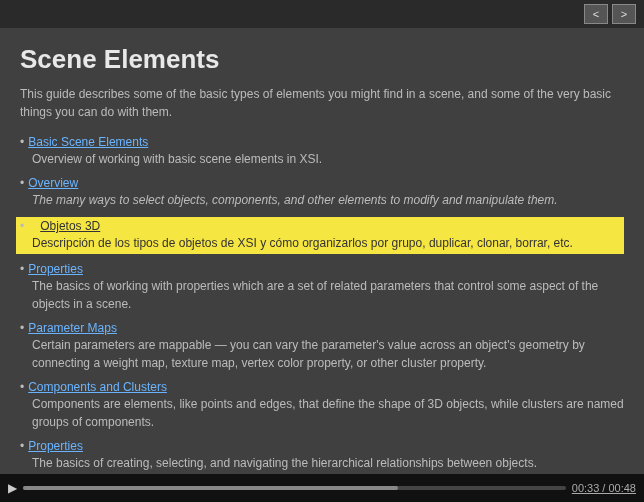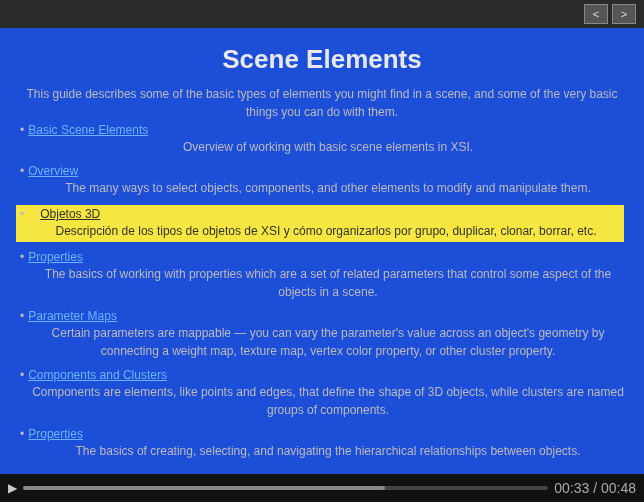--- a/index.html
+++ b/index.html
@@ -32,39 +32,38 @@
       height: 20px;
       cursor: pointer;
       font-size: 11px;
       display: flex;
       align-items: center;
       justify-content: center;
     }
 
     .content-area {
       flex: 1;
-      background: #1d4ed8;
+      background: #404040;
       padding: 16px 20px 10px 20px;
       overflow-y: auto;
       color: #ccc;
-      text-align: center;
     }
 
     .page-title {
       font-size: 26px;
       font-weight: bold;
       color: #e8e8e8;
       margin-bottom: 10px;
     }
 
     .intro-text {
       font-size: 12px;
       color: #bbb;
       line-height: 1.5;
-      margin-bottom: 2px;
+      margin-bottom: 14px;
     }
 
     .section-list {
       list-style: none;
     }
 
     .section-item {
       margin-bottom: 8px;
     }
 
@@ -134,23 +133,24 @@
       cursor: pointer;
     }
 
     .progress-fill {
       height: 100%;
       background: #888;
       border-radius: 2px;
     }
 
     .time-display {
-      font-size: 14px;
+      font-size: 11px;
       color: #aaa;
       white-space: nowrap;
+      text-decoration: underline;
     }
   </style>
 </head>
 <body>
 
 <div class="top-bar">
   <button class="nav-btn">&lt;</button>
   <button class="nav-btn">&gt;</button>
 </div>
 
@@ -166,21 +166,21 @@
         </div>
         <div style="padding-left: 12px;">
           <div class="desc">Overview of working with basic scene elements in XSI.</div>
         </div>
       </li>
       <li class="section-item">
         <div class="item-row">
           <span class="bullet">•</span>
           <a class="section-link" href="#">Overview</a>
         </div>
-        <div style="padding-left: 12px;">
+        <div style="padding-left: 12px; font-style: italic;">
           <div class="desc">The many ways to select objects, components, and other elements to modify and manipulate them.</div>
         </div>
       </li>
       <li class="section-item highlighted">
         <div class="item-row">
           <span class="bullet">•</span>
           <a class="section-link" href="#">Objetos 3D</a>
         </div>
         <div style="padding-left: 12px;">
           <div class="desc">Descripción de los tipos de objetos de XSI y cómo organizarlos por grupo, duplicar, clonar, borrar, etc.</div>

